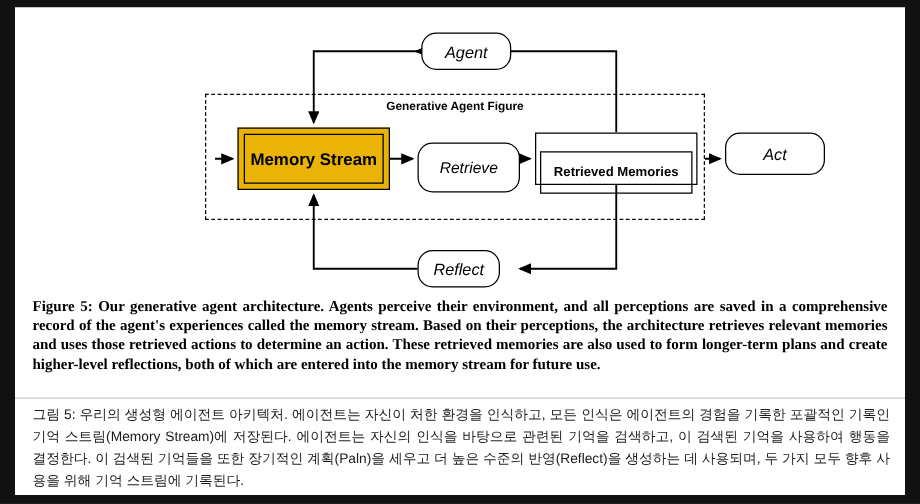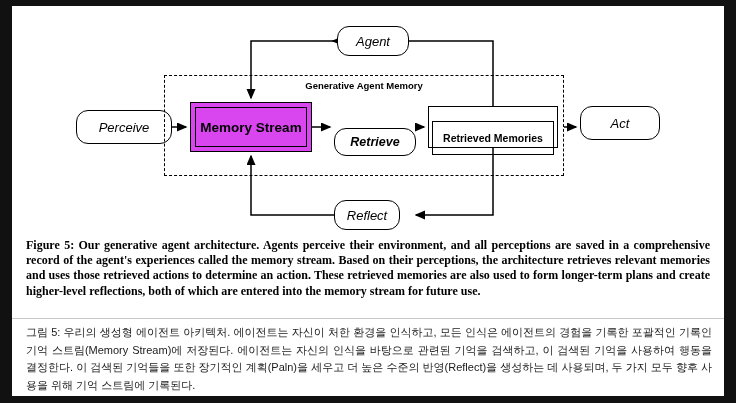--- a/index.html
+++ b/index.html
@@ -86,35 +86,34 @@
     font-weight: bold;
     color: #000000;
   }
 
   
   .node-memory-outer {
     position: absolute;
     left: 178px; top: 96px; width: 122px; height: 50px;
     border: 1.5px solid #000000;
     box-sizing: border-box;
-    background: #d946ef;
+    background: #eab308;
     padding: 4px;
   }
   .node-memory-inner {
     width: 100%; height: 100%;
     border: 1.5px solid #000000;
     box-sizing: border-box;
     display: flex; align-items: center; justify-content: center;
     font-size: 13.5px; font-weight: bold; color: #000000;
   }
 
   .node-retrieve {
-    left: 322px; top: 122px; width: 82px; height: 28px;
+    left: 322px; top: 108px; width: 82px; height: 40px;
     font-size: 12.5px;
-    font-weight: bold;
   }
 
   .node-retrieved-outer {
     position: absolute;
     left: 416px; top: 100px; width: 130px; height: 42px;
     border: 1.5px solid #000000;
     box-sizing: border-box;
     background: #ffffff;
     padding: 3px;
   }
@@ -185,26 +184,23 @@
           <path d="M481,100 L481,35 L321,35"></path>
 
           <path d="M325,35 L239,35 L239,92"></path>
 
           <path d="M481,142 L481,209 L404,209"></path>
 
           <path d="M322,209 L239,209 L239,150"></path>
         </g>
       </svg>
 
-      <div class="node rounded italic node-perceive">
-        <span>Perceive</span>
-      </div>
 
       <div class="gam-box"></div>
-      <div class="gam-title">Generative Agent Memory</div>
+      <div class="gam-title">Generative Agent Figure</div>
 
       <div class="node-memory-outer">
         <div class="node-memory-inner">
           <span>Memory Stream</span>
         </div>
       </div>
 
       <div class="node rounded italic node-retrieve">
         <span>Retrieve</span>
       </div>

